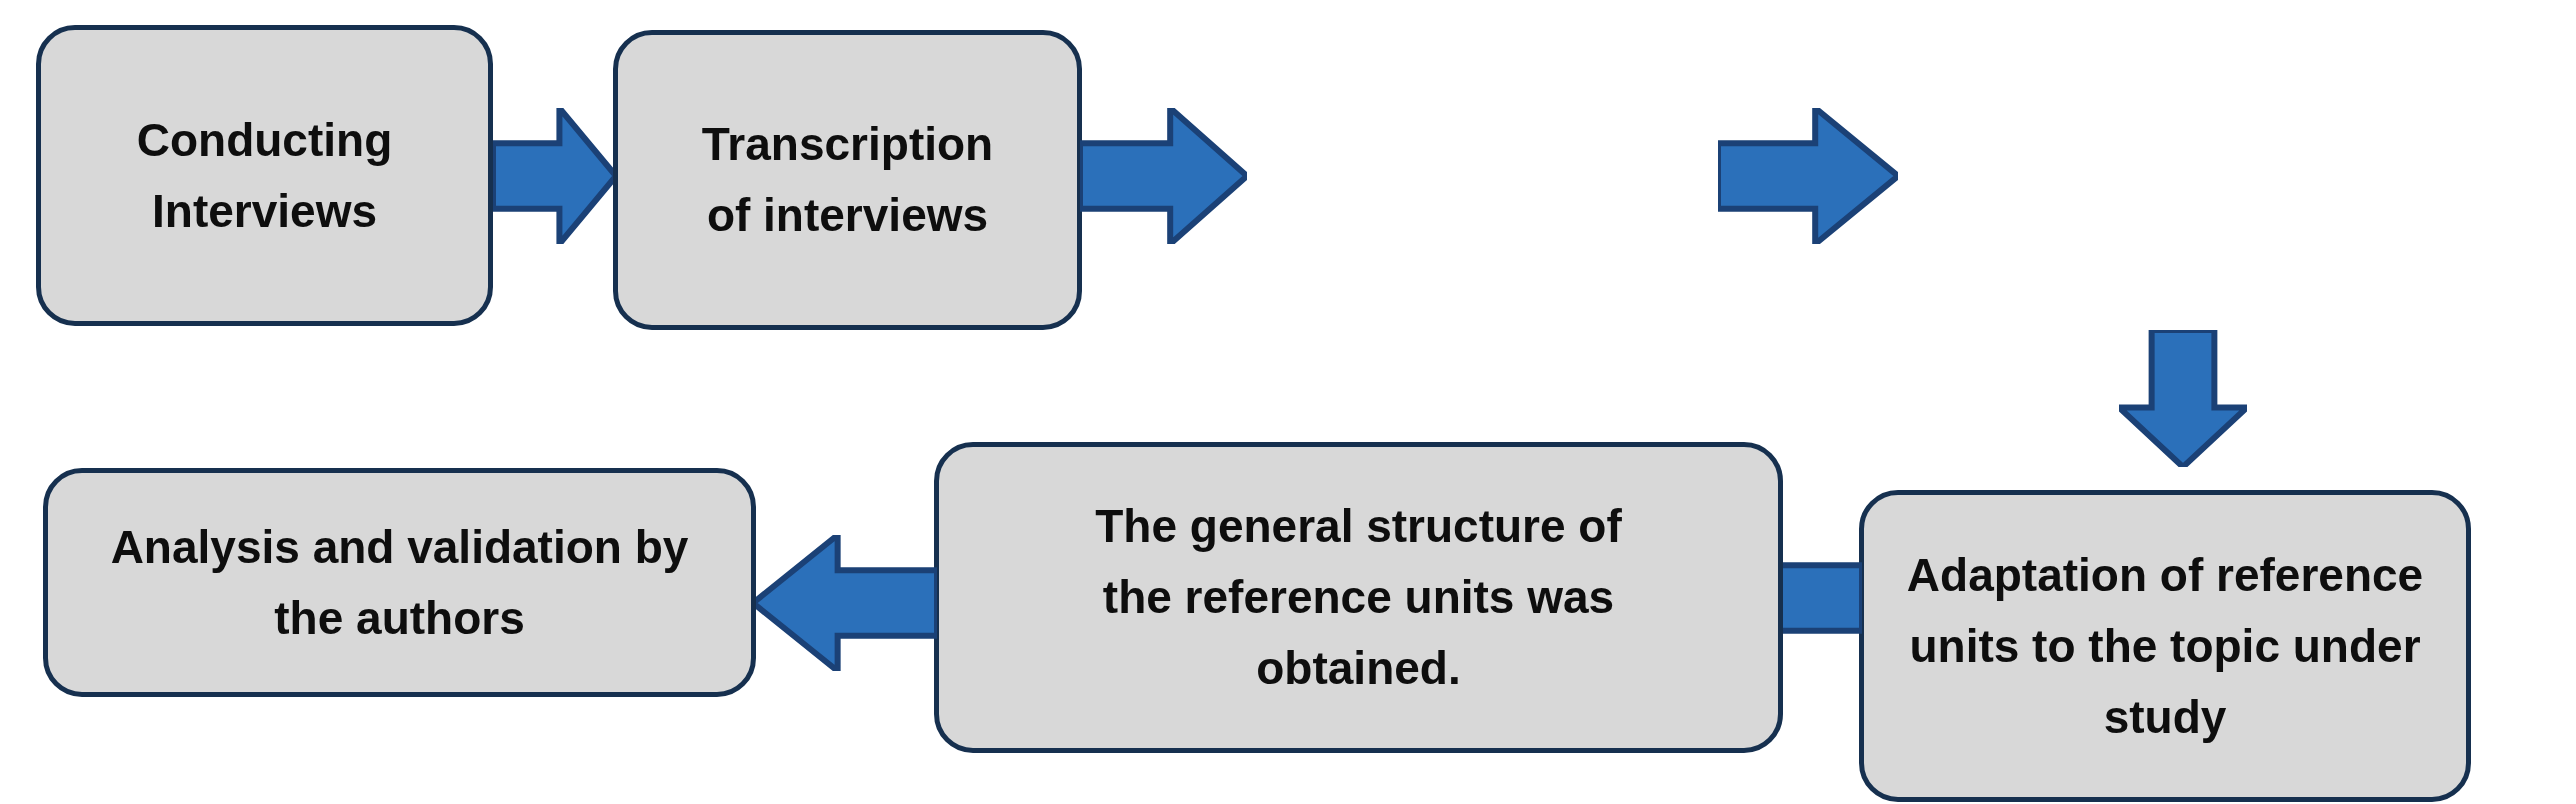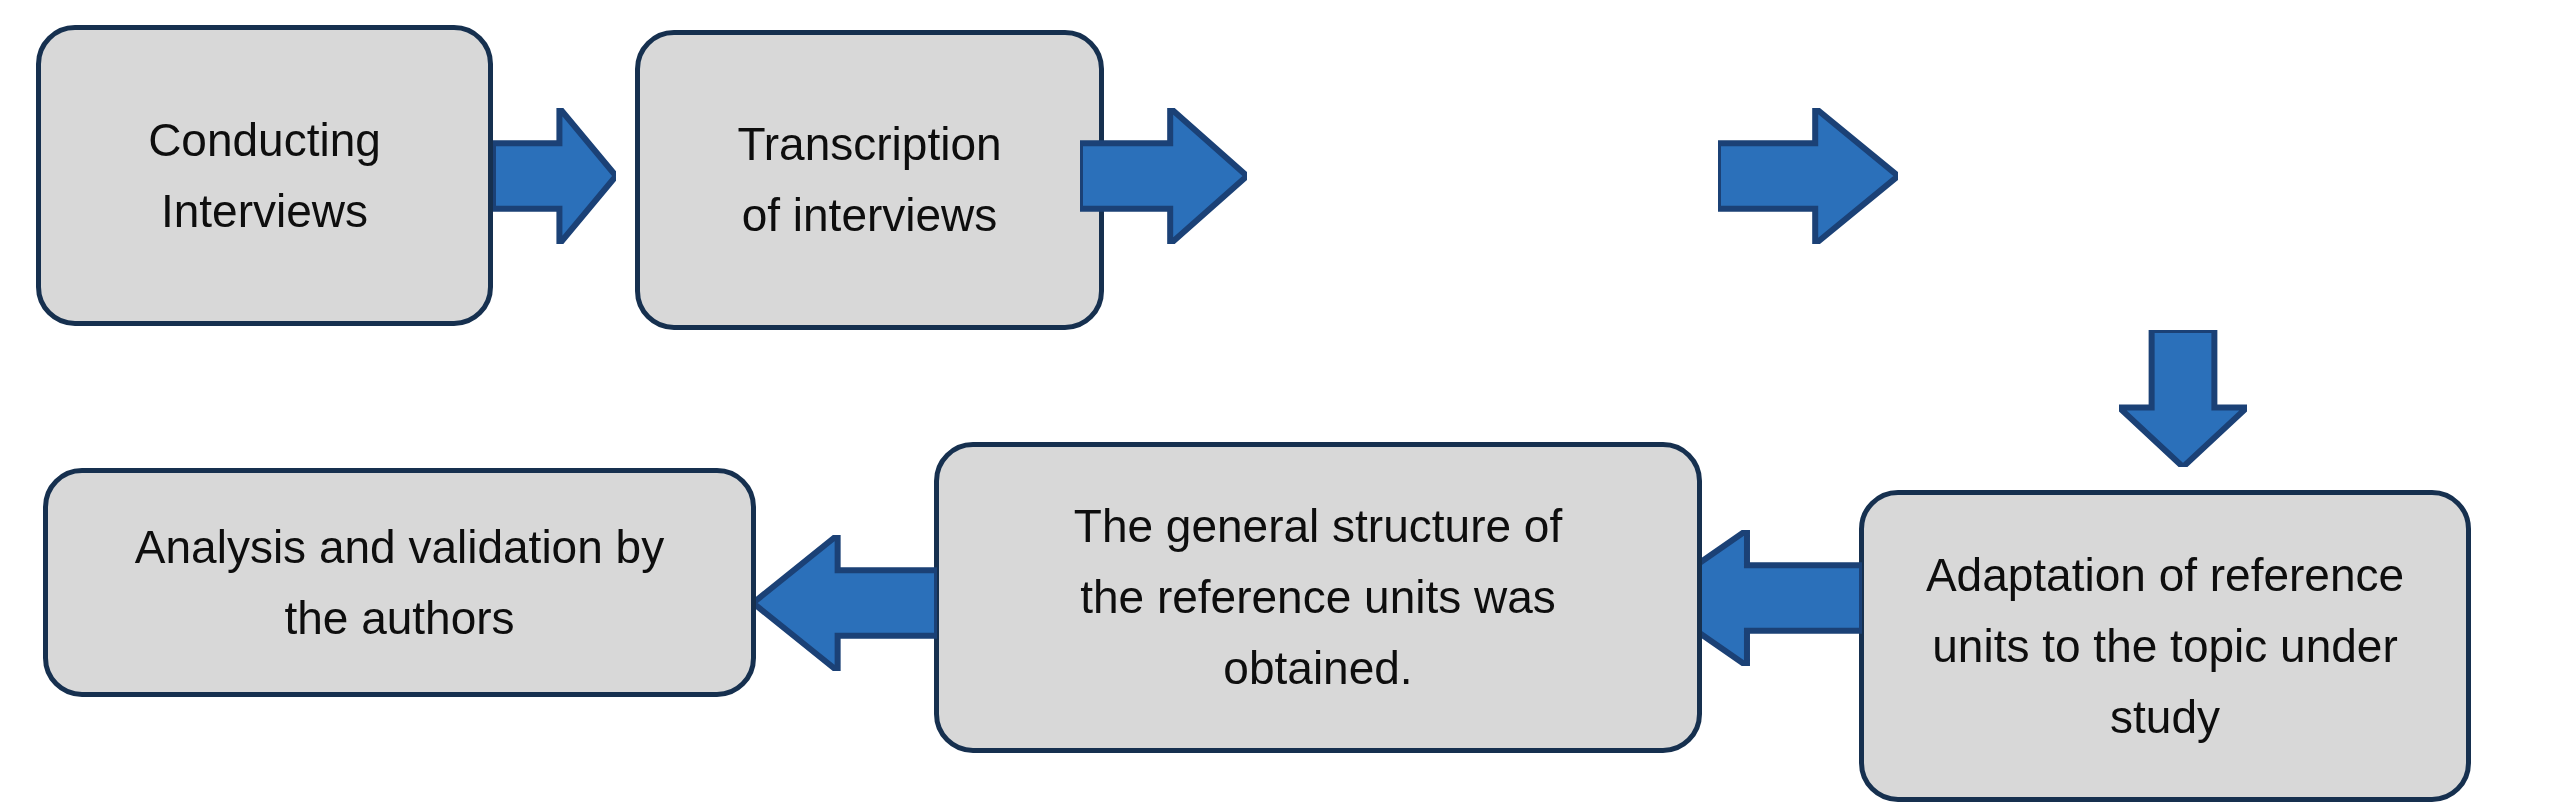--- a/index.html
+++ b/index.html
@@ -7,20 +7,21 @@
     padding: 0;
     background: #ffffff;
   }
   .canvas {
     position: relative;
     width: 2576px;
     height: 805px;
     background: var(--page-bg, #ffffff);
     font-family: "Liberation Sans", sans-serif;
     overflow: hidden;
+    font-weight: bold;
   }
   .step-box {
     position: absolute;
     box-sizing: border-box;
     background: var(--box-fill, #d8d8d8);
     border: 5px solid var(--box-border, #16304f);
     border-radius: 39px;
     display: flex;
     align-items: center;
     justify-content: center;
@@ -32,25 +33,25 @@
     line-height: 71px;
     color: var(--text-color, #0e0e0e);
     white-space: pre-line;
   }
   .arrow {
     position: absolute;
     display: block;
   }
   
   .b1 { left: 36px;   top: 25px;  width: 457px;  height: 301px; }
-  .b2 { left: 635px;  top: 30px;  width: 469px;  height: 300px; }
+  .b2 { left: 613px;  top: 30px;  width: 469px;  height: 300px; }
   .b3 { left: 1244px; top: 26.4px;  width: 477px;  height: 307px; }
   .b4 { left: 1896px; top: 27px;  width: 659px; height: 303px; }
   .b5 { left: 1859px; top: 490px; width: 612px; height: 312px; }
-  .b6 { left: 934px; top: 442px; width: 768px; height: 311px; }
+  .b6 { left: 934px; top: 442px; width: 849px; height: 311px; }
   .b7 { left: 43px;   top: 468px; width: 713px; height: 229px; }
   
   .a1 { left: 493px;  top: 108px; width: 123px; height: 136px; }
   .a2 { left: 1080px; top: 108px; width: 167px; height: 136px; }
   .a3 { left: 1718px; top: 108px; width: 180px; height: 136px; }
   .a4 { left: 2119px; top: 330px; width: 128px; height: 137px; }
   .a5 { left: 1649px; top: 530px; width: 213px; height: 136px; }
   .a6 { left: 753px; top: 535px; width: 184px; height: 136px; }
 </style>
 </head>

